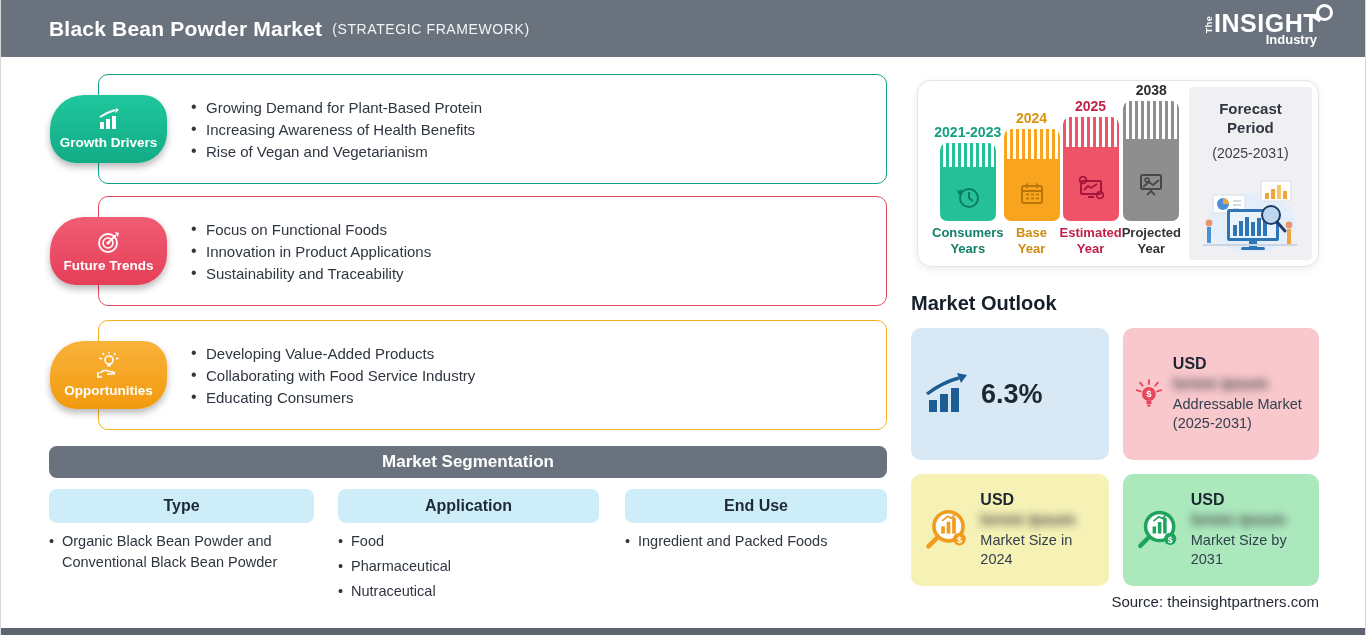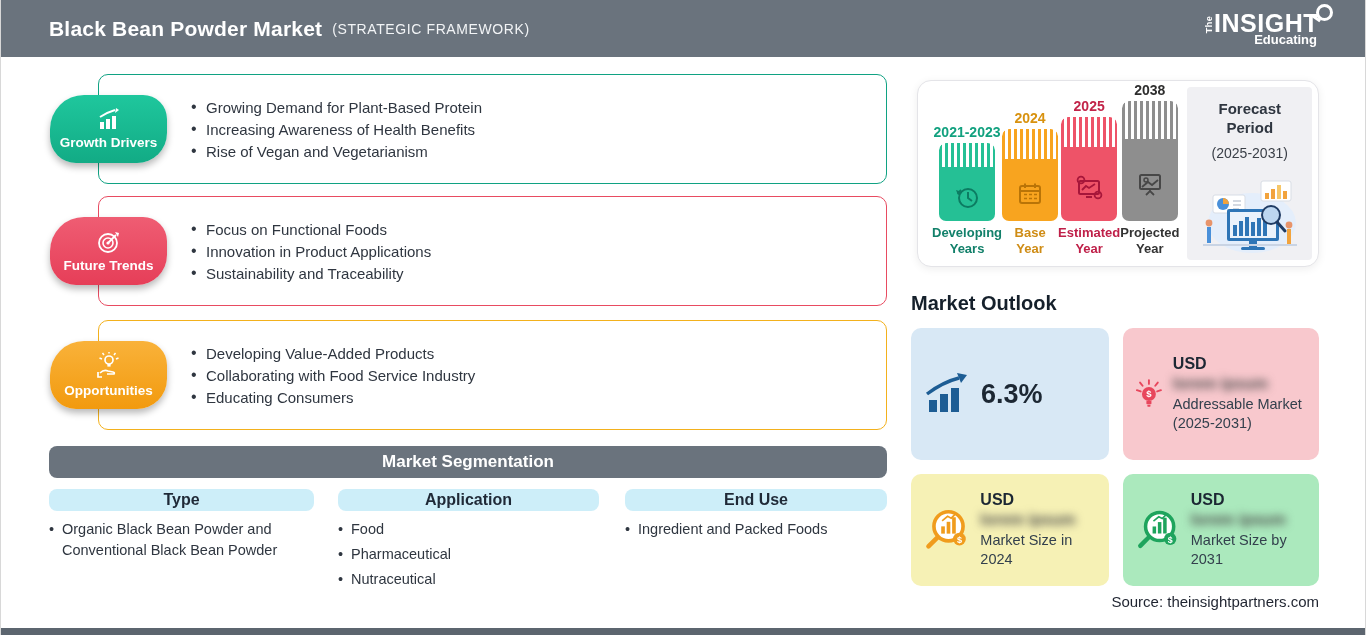--- a/index.html
+++ b/index.html
@@ -32,21 +32,21 @@
   .bullets { list-style:none; }
   .bullets li { position:relative; font-size:15px; color:#2f3640; padding-left:15px; margin:5px 0; }
   .bullets li::before { content:"•"; position:absolute; left:0; top:-1px; font-size:16px; color:#2f3640; }
 
   .seg-bar { margin-top:16px; height:32px; background:#6a737d; border-radius:8px; display:flex; align-items:center; justify-content:center; }
   .seg-title { color:#fff; font-size:17px; font-weight:700; }
   .seg-cols { display:flex; margin-top:11px; }
   .seg-col { width:265px; }
   .seg-col + .seg-col { margin-left:24px; width:261px; }
   .seg-col:last-child { margin-left:26px; width:262px; }
-  .seg-pill { height:22px; background:#cdeef9; border-radius:8px; display:flex; align-items:center; justify-content:center; font-size:16px; font-weight:700; color:#1f2937; }
+  .seg-pill { height:34px; background:#cdeef9; border-radius:8px; display:flex; align-items:center; justify-content:center; font-size:16px; font-weight:700; color:#1f2937; }
   .seg-items { list-style:none; margin-top:8px; }
   .seg-items li { position:relative; font-size:14.5px; color:#2f3640; padding-left:13px; margin:4px 0; line-height:1.45; }
   .seg-items li::before { content:"•"; position:absolute; left:0; top:0; color:#2f3640; }
 
   
   .right { position:absolute; left:910px; top:80px; width:410px; }
 
   .timeline-card { margin-left:6px; width:402px; height:187px; background:#fff; border:1px solid #e4e4e8; border-radius:14px; box-shadow:0 2px 8px rgba(0,0,0,.07); display:flex; padding:6px; }
   .bars-area { flex:1; display:flex; align-items:flex-end; justify-content:space-between; padding:0 8px 4px 8px; }
   .bar-col { display:flex; flex-direction:column; align-items:center; }
@@ -92,21 +92,21 @@
 
 <div class="page">
 
   <div class="header">
     <span class="hdr-title">Black Bean Powder Market</span>
     <span class="hdr-subtitle">(STRATEGIC FRAMEWORK)</span>
     <div class="logo">
       <span class="logo-the">The</span>
       <span class="logo-insight">INSIGHT</span>
       <span class="logo-lens"></span>
-      <span class="logo-partners">Educating</span>
+      <span class="logo-partners">Industry</span>
     </div>
   </div>
 
   <div class="left">
 
     <div class="fbox fbox-1">
       <div class="badge badge-1">
         <svg width="28" height="24" viewBox="0 0 28 24">
           <rect x="5" y="14" width="4" height="7" fill="#fff"></rect>
           <rect x="11" y="11" width="4" height="10" fill="#fff"></rect>
@@ -198,21 +198,21 @@
             <div class="bar-solid bg-teal">
               <svg width="32" height="32" viewBox="0 0 32 32">
                 <circle cx="17" cy="16" r="9" stroke="#0c7c62" stroke-width="2" fill="none"></circle>
                 <path d="M17 10 L17 16 L21 19" stroke="#0c7c62" stroke-width="2" fill="none"></path>
                 <path d="M7 12 A10 10 0 0 1 10 8" stroke="#0c7c62" stroke-width="2" fill="none"></path>
                 <path d="M5 8 L7 13 L11 10 Z" fill="#0c7c62"></path>
               </svg>
             </div>
           </div>
           <span class="bar-label c-teal">
-            <span>Developing</span><br>
+            <span>Consumers</span><br>
             <span>Years</span>
           </span>
         </div>
 
         <div class="bar-col">
           <span class="bar-year y-orange">2024</span>
           <div class="bar h-2">
             <div class="bar-stripe st-orange"></div>
             <div class="bar-solid bg-orange">
               <svg width="30" height="30" viewBox="0 0 30 30">

